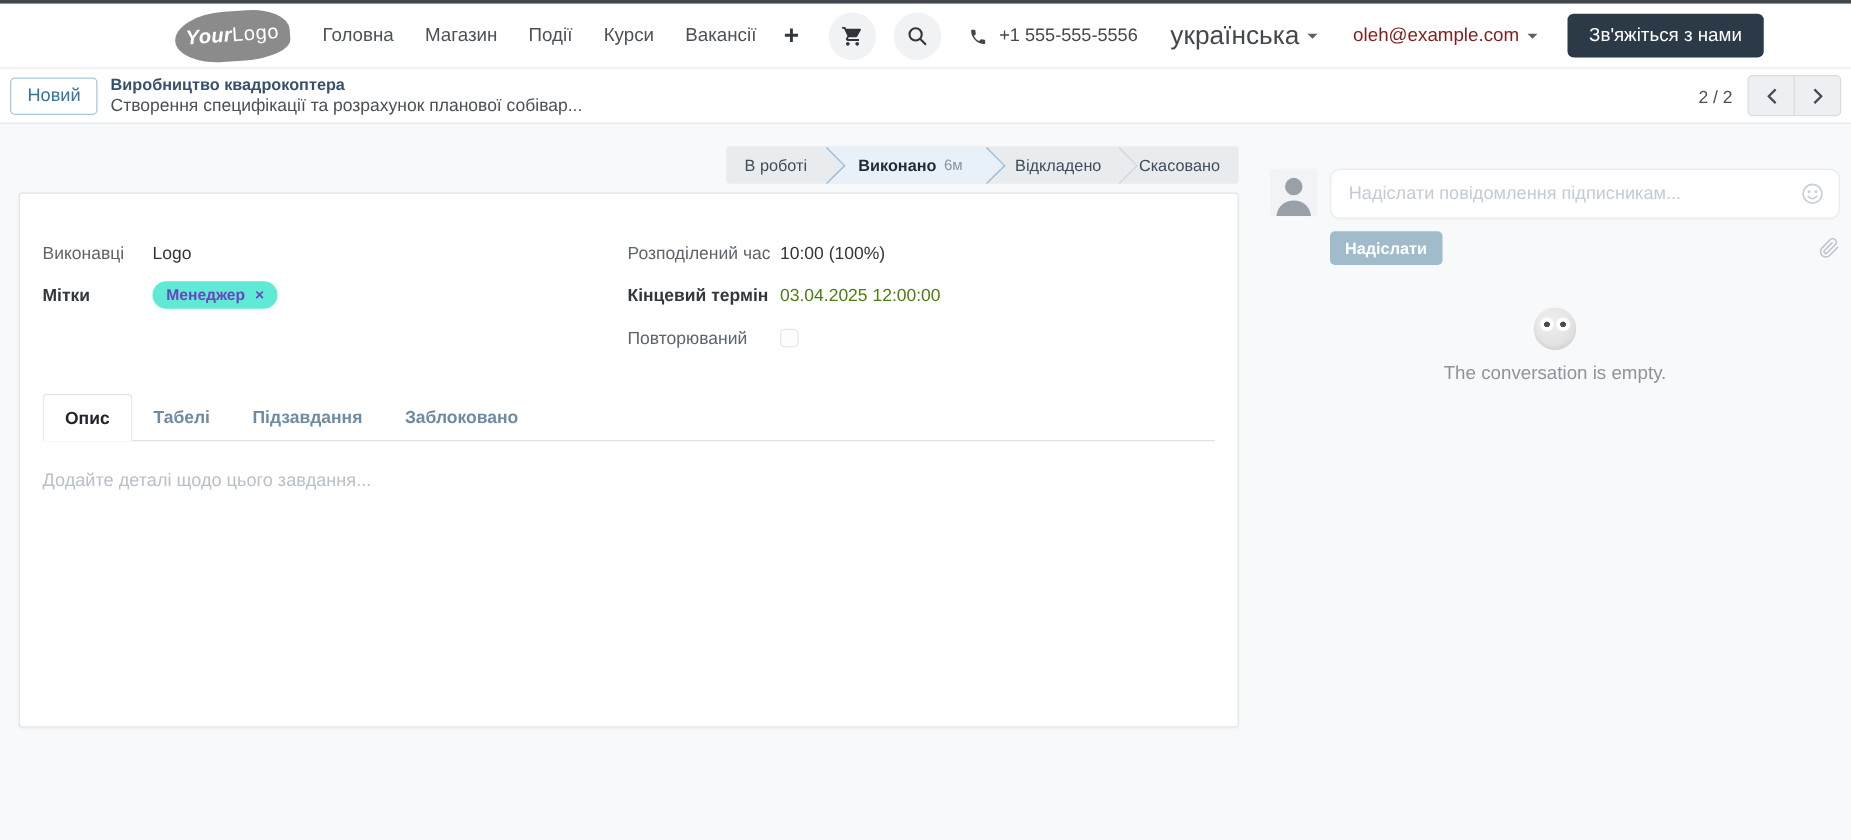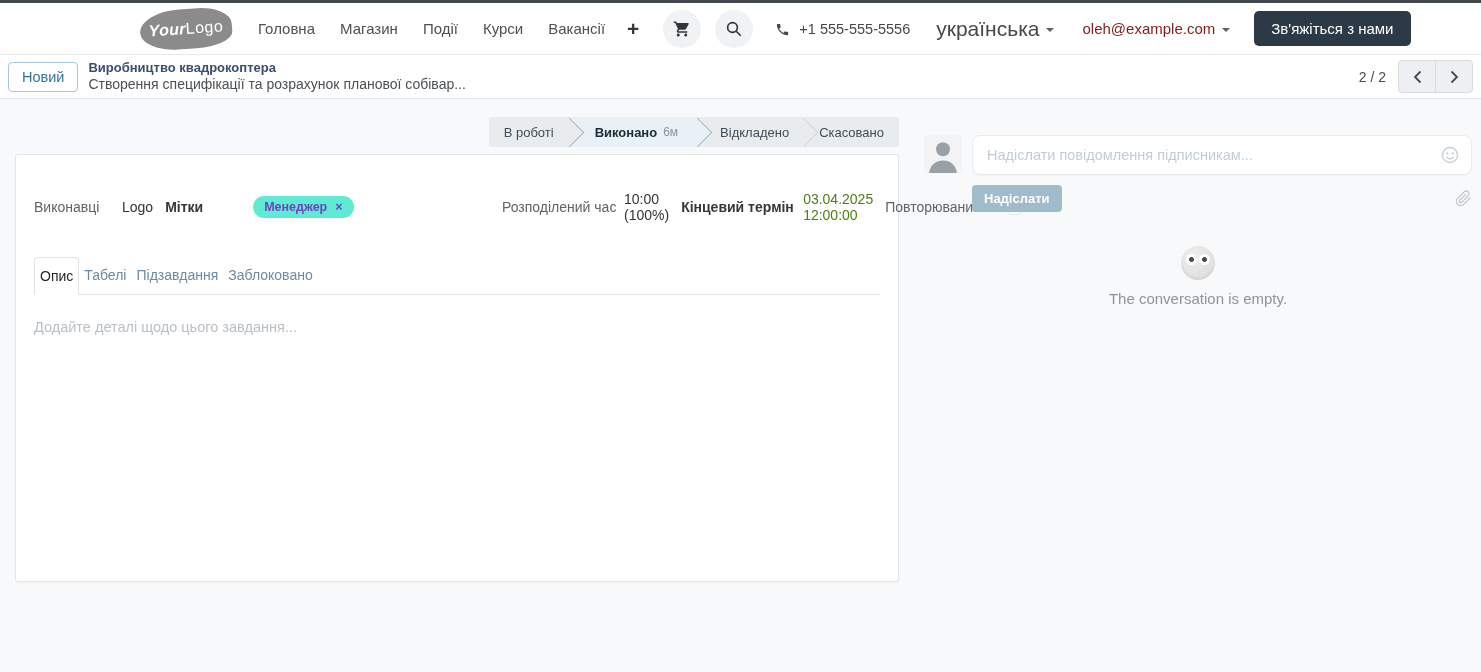--- a/index.html
+++ b/index.html
@@ -44,21 +44,21 @@
   .pager { margin-left:auto; display:flex; align-items:center; gap:12px; }
   .pager-count { font-size:14px; color:#474f57; }
   .pager-btns { display:flex; }
   .pager-btn { width:38px; height:33px; background:#edeff2; border:1px solid #d9dde0;
                display:flex; align-items:center; justify-content:center; cursor:pointer; }
   .pager-btn.prev { border-radius:4px 0 0 4px; }
   .pager-btn.next { border-radius:0 4px 4px 0; margin-left:-1px; }
 
   
   .content { display:flex; align-items:flex-start; }
-  .main-col { width:884px; margin-left:15px; flex:none; }
+  .main-col { width:976px; margin-left:15px; flex:none; }
 
   
   .statusbar-row { display:flex; justify-content:flex-end; margin-top:18px; }
   .statusbar { display:flex; background:#e9ecef; border-radius:3px; overflow:hidden;
                height:30px; font-size:13px; color:#3f4d59; }
   .sb-step { display:flex; align-items:center; padding:0 15px; position:relative; cursor:pointer; white-space:nowrap; }
   .sb-step.has-sep::after { content:""; position:absolute; top:50%; right:-10px; width:20px; height:20px;
                margin-top:-10px; transform:rotate(45deg);
                border-top:1px solid #cfd5da; border-right:1px solid #cfd5da; }
   .sb-step.active { background:#e8f1f8; font-weight:700; color:#1f2a33; padding:0 20px 0 26px;text-align:center; }
@@ -74,36 +74,36 @@
   
   .card { margin-top:7px; background:#fff; border:1px solid #e2e5e8; border-radius:3px;
           box-shadow:0 1px 2px rgba(0,0,0,.04); height:428px; padding:16px 18px; }
   .title-row { display:flex; align-items:center; }
   .star { flex:none; cursor:pointer; display:flex; }
   .task-title { font-size:26px; font-weight:500; color:#1d2733; margin-left:14px; cursor:text; }
   .state-badge { margin-left:auto; border:1px solid #ccd2d8; background:#fff; border-radius:999px;
                  padding:6px 15px; font-size:13px; color:#2c3e50; cursor:pointer; white-space:nowrap; }
 
   .fields { margin-top:20px; display:grid; grid-template-columns:440px 1fr; column-gap:28px; }
-  .fgroup { display:flex; flex-direction:row; gap:12px; }
+  .fgroup { display:flex; flex-direction:column; gap:12px; }
   .frow { display:flex; align-items:center; min-height:22px; }
   .flabel { font-size:14px; color:#5d646b; flex:none; }
   .flabel.bold { font-weight:700; color:#33383d; }
   .fgroup.left .flabel { width:88px; }
   .fgroup.right .flabel { width:122px; }
   .fvalue { font-size:14px; color:#2f353a; }
   .fvalue.red { color:#4d7c0f; }
   .tag { background:#5eead4; color:#6f42c1; font-size:12.5px; font-weight:700;
          border-radius:999px; padding:4px 11px; display:inline-flex; align-items:center; gap:8px;justify-content:center; }
   .tag-x { cursor:pointer; font-weight:700; }
   .checkbox { width:15px; height:15px; border:1px solid #e3e7ea; border-radius:4px;
               background:#fdfdfd; cursor:pointer; }
 
   .tabs { margin-top:34px; display:flex; border-bottom:1px solid #dee2e6; }
-  .tab { padding:10px 5px; font-size:14px; color:#6d8ba3; cursor:pointer; margin-bottom:-1px; white-space:nowrap; }
+  .tab { padding:10px 17px; font-size:14px; color:#6d8ba3; cursor:pointer; margin-bottom:-1px; white-space:nowrap;font-weight:bold; }
   .tab.active { color:#212529; background:#fff; border:1px solid #dee2e6; border-bottom:1px solid #fff;
                 border-radius:4px 4px 0 0; }
   .desc-placeholder { margin-top:24px; font-size:14.5px; color:#b9c0c7; cursor:text; }
 
   
   .chatter { flex:1; margin-left:25px; margin-right:9px; padding-top:36px; }
   .composer { display:flex; align-items:flex-start; gap:10px; }
   .avatar { width:38px; height:38px; background:#f1f3f4; border-radius:3px; overflow:hidden;
             flex:none; display:flex; align-items:flex-end; justify-content:center; }
   .composer-box { flex:1; position:relative; }

